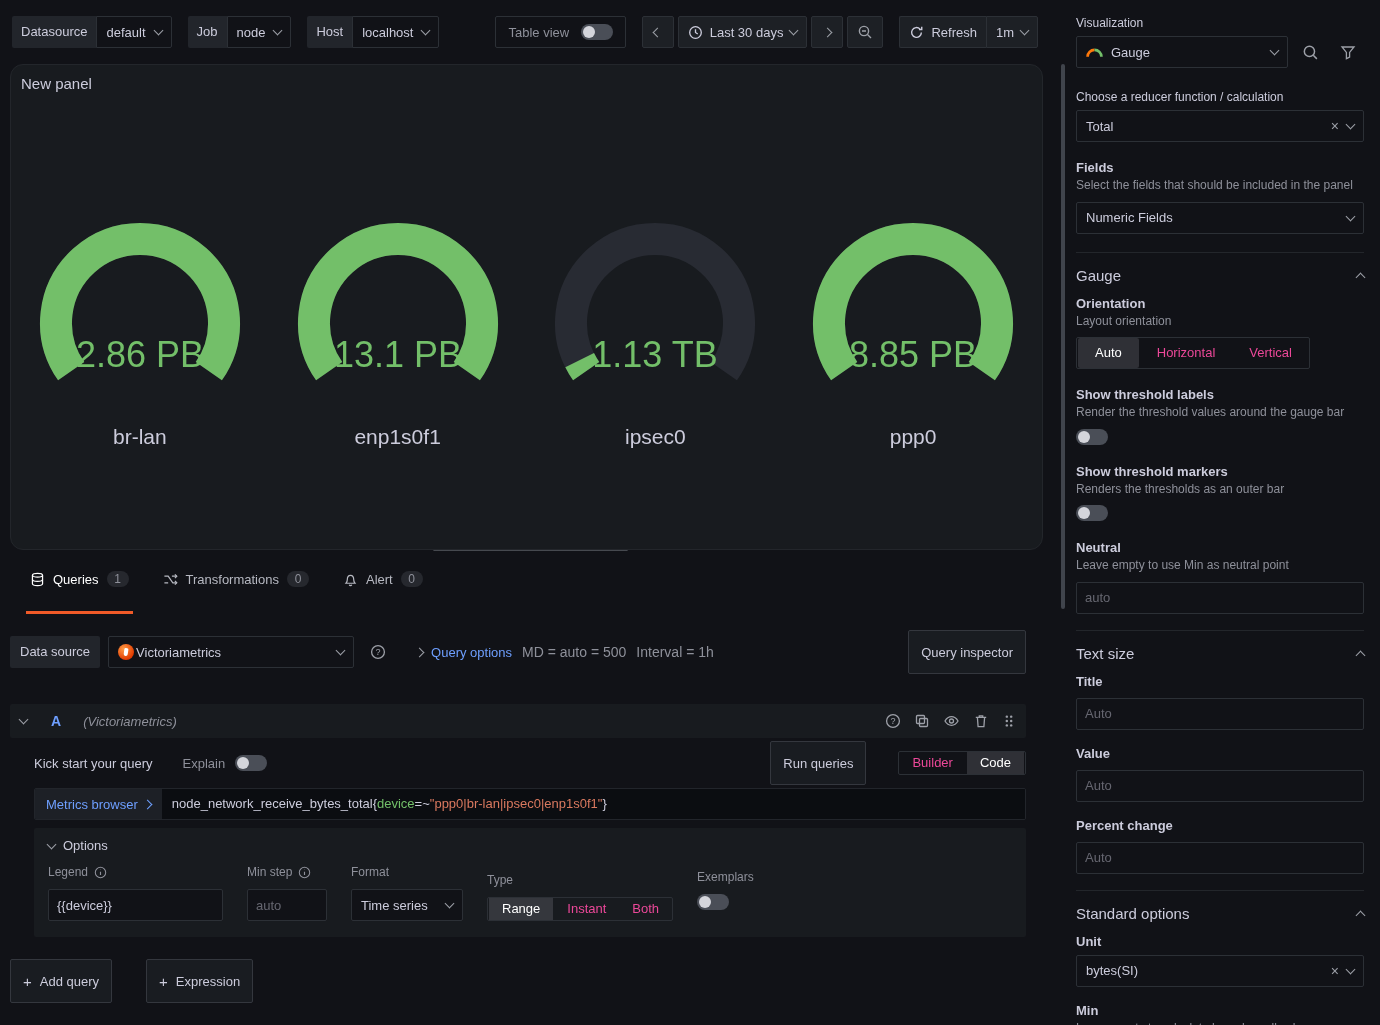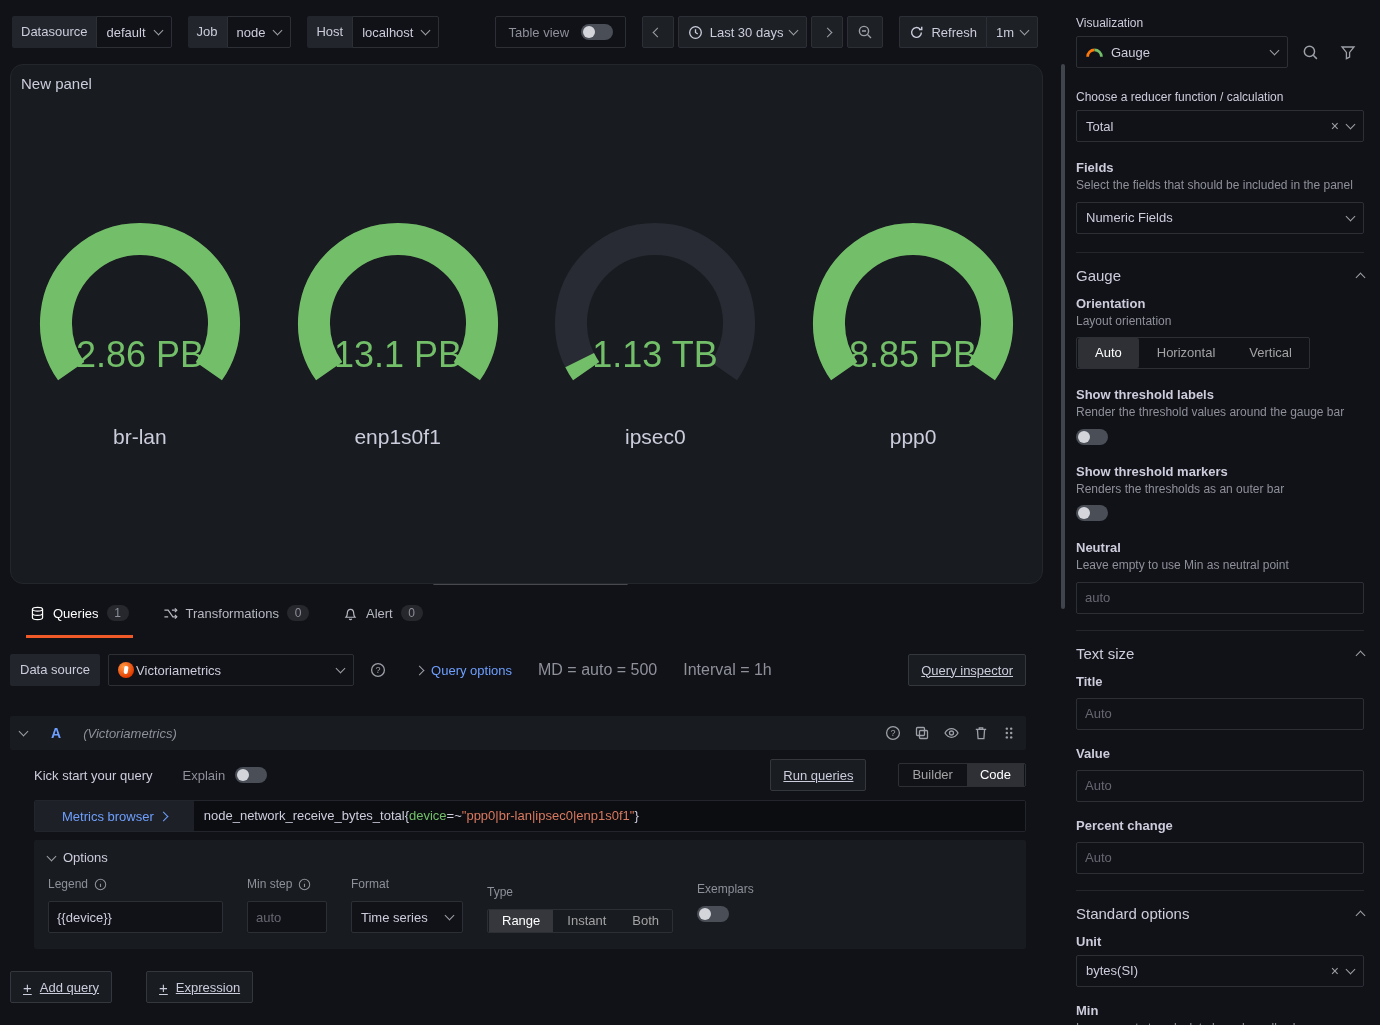--- a/index.html
+++ b/index.html
@@ -54,55 +54,55 @@
   .gauge-svg{width:240px;height:190px;}
   .gauge-track{fill:none;stroke:var(--gauge-track);stroke-width:32;}
   .gauge-fill{fill:none;stroke:var(--green);stroke-width:32;}
   .gauge-text{fill:var(--green);font-size:36px;font-family:"Liberation Sans",sans-serif;}
   .gauge-label{margin-top:14px;font-size:21px;color:var(--text);}
   .resize-handle{width:195px;height:4px;border-radius:2px;background:#46494f;margin:-2px auto 0;}
 
   
   .editor{margin-top:12px;flex:1;}
   .tabs{display:flex;padding-left:26px;}
-  .tab{display:flex;align-items:center;gap:8px;padding:8px 4px 14px;margin-right:26px;color:#b7b9c2;
+  .tab{display:flex;align-items:center;gap:8px;padding:8px 4px 24px;margin-right:26px;color:#b7b9c2;
        border-bottom:3px solid transparent;}
   .tab.active{color:#fff;border-bottom-color:var(--tab-underline);}
   .badge{min-width:22px;text-align:center;padding:1px 7px;border-radius:10px;background:#26282e;
          color:var(--text-dim);font-size:12px;}
   .ds-row{margin:16px 34px 0 10px;display:flex;align-items:center;gap:8px;}
   .chip-label{background:var(--panel2);height:32px;line-height:32px;padding:0 10px;border-radius:2px;}
   .ds-select{width:246px;height:32px;display:flex;align-items:center;gap:2px;padding:0 9px;
              background:var(--bg);border:1px solid var(--border);border-radius:2px;}
   .grow{flex:1;text-align:left;overflow:hidden;white-space:nowrap;}
   .vm-logo{width:16px;height:16px;border-radius:50%;position:relative;flex:0 0 auto;
            background:radial-gradient(circle at 35% 30%, #ff9a44, #e23b00 72%);}
   .vm-logo::after{content:"";position:absolute;left:6px;top:4px;width:4px;height:8px;background:#fff;
            border-radius:2px 2px 3px 3px;transform:rotate(8deg);}
   .icon-btn32{width:32px;height:32px;display:flex;align-items:center;justify-content:center;color:#9da0a8;}
   .qo-header{display:flex;align-items:center;gap:8px;margin-left:14px;}
   .qo-link{color:var(--blue);}
-  .qo-stat{color:var(--text-dim);font-size:16px;margin-left:18px;}
-  .btn-secondary{height:32px;display:inline-flex;align-items:center;gap:8px;padding:0 12px;
-                 background:#191c21;border:1px solid #34373e;border-radius:2px;color:var(--text);text-decoration:underline;}
+  .qo-stat{color:var(--text-dim);font-size:14px;margin-left:2px;}
+  .btn-secondary{height:44px;display:inline-flex;align-items:center;gap:8px;padding:0 12px;
+                 background:#191c21;border:1px solid #34373e;border-radius:2px;color:var(--text);}
 
   .query-card{margin:30px 34px 0 10px;}
   .q-header{height:34px;display:flex;align-items:center;gap:10px;padding:0 10px;background:var(--panel);border-radius:2px;}
   .q-ref{color:var(--blue);font-weight:600;font-size:14px;margin-left:14px;}
   .q-hint{color:var(--text-dim);font-style:italic;margin-left:12px;}
   .q-icons{margin-left:auto;display:flex;align-items:center;gap:13px;color:#9da0a8;}
   .q-body{padding:8px 0 0 24px;}
   .q-toolbar{display:flex;align-items:center;height:34px;}
   .text-btn{color:var(--text);}
   .explain{display:flex;align-items:center;gap:10px;margin-left:30px;color:var(--text-dim);}
   .seg-group{display:flex;border:1px solid var(--border);border-radius:2px;overflow:hidden;height:24px;align-items:center;}
-  .seg{padding:0 13px;height:30px;line-height:30px;color:#a3a3a3;}
+  .seg{padding:0 13px;height:30px;line-height:30px;color:#ec4899;}
   .seg.sel{background:rgba(204,204,220,0.16);color:#fff;border-radius:2px;margin:0 1px;}
   .metrics-row{margin-top:8px;display:flex;height:32px;border:1px solid #22252b;border-radius:2px;overflow:hidden;}
-  .mb-btn{display:flex;align-items:center;gap:6px;padding:0 27px;background:#1d2026;color:var(--blue);}
+  .mb-btn{display:flex;align-items:center;gap:6px;padding:0 11px;background:#1d2026;color:var(--blue);}
   .code-input{flex:1;background:#0b0d11;font-family:Liberation Sans, sans-serif;
               font-size:13px;line-height:30px;padding:0 10px;white-space:nowrap;overflow:hidden;}
   .tok-label{color:var(--green);}
   .tok-str{color:var(--code-string);}
   .q-options{margin-top:8px;background:var(--panel);border-radius:2px;padding:10px 14px 16px;}
   .q-opt-head{display:flex;align-items:center;gap:8px;margin-bottom:12px;}
   .fields-row{display:flex;align-items:flex-end;gap:24px;}
   .field .flabel{display:flex;align-items:center;gap:6px;color:var(--text-dim);font-size:12px;margin-bottom:10px;}
   .input{height:32px;background:var(--bg);border:1px solid var(--border);border-radius:2px;
          color:var(--text);font-size:13px;padding:0 8px;}

